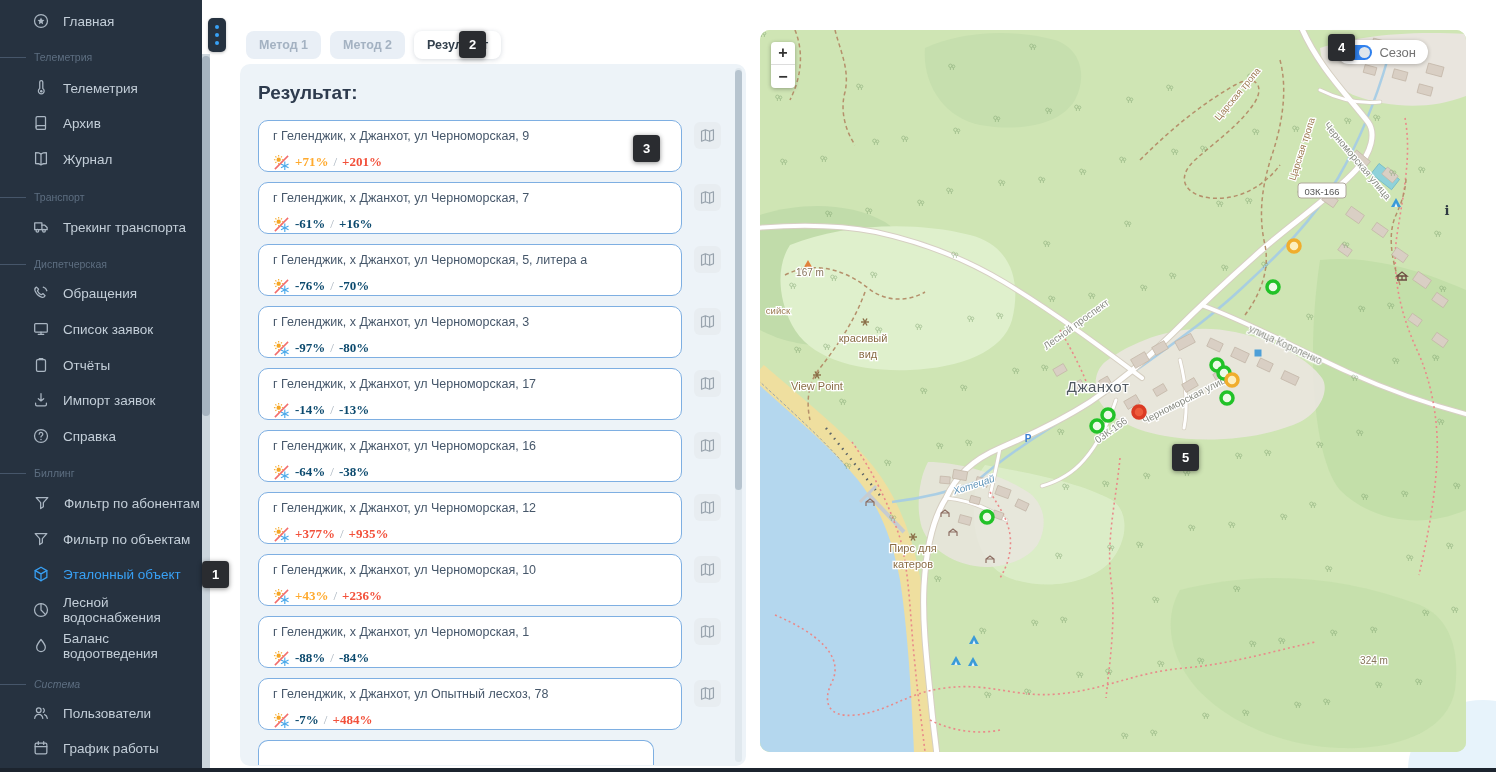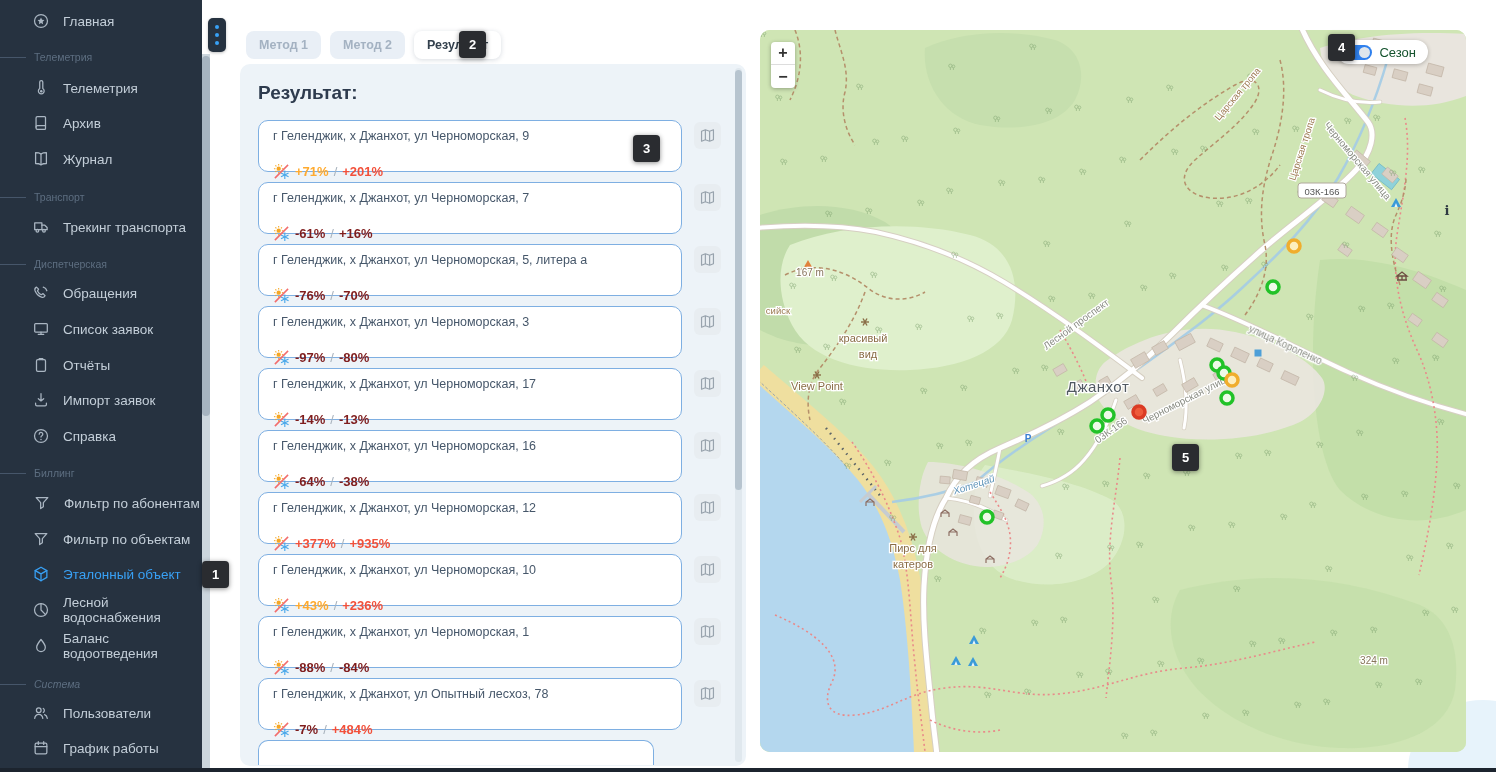--- a/index.html
+++ b/index.html
@@ -20,38 +20,38 @@
   .tabs{position:absolute;left:246px;top:31px;display:flex;gap:9px;z-index:6;}
   .tab{padding:7px 13px;border-radius:8px;font-size:12.5px;font-weight:600;color:#a4b2c2;background:#e9eff6;cursor:pointer;}
   .tab.active{background:#fff;color:#33404d;box-shadow:0 1px 5px rgba(40,60,90,.18);}
   
   .panel{position:absolute;left:240px;top:64px;width:506px;height:702px;background:#edf3f8;border-radius:10px;overflow:hidden;z-index:3;}
   .panel h2{margin:18px 0 16px 18px;font-size:19px;font-weight:700;color:#2e3b4e;}
   .rows{padding-left:18px;}
   .row{display:flex;gap:12px;margin-bottom:10px;align-items:flex-start;}
   .card{width:394px;background:#fff;border:1.2px solid #7eafe2;border-radius:10px;padding:8px 14px;height:34px;cursor:pointer;}
   .card .addr{font-size:12.5px;color:#46576a;font-weight:500;line-height:15px;}
-  .card .vals{display:flex;align-items:center;gap:5px;margin-top:19px;font-size:13px;font-weight:600;}
+  .card .vals{display:flex;gap:5px;margin-top:10px;font-size:13px;font-weight:600;font-family:Liberation Serif, serif;}
   .card .vals .season-ic{width:17px;height:17px;display:inline-flex;}
   .sep{color:#a7b2bd;font-weight:400;}
-  .c-green{color:#7f1d1d;}.c-amber{color:#ffaa2e;}.c-red{color:#f2503a;}
+  .c-green{color:#0c4a6e;}.c-amber{color:#ffaa2e;}.c-red{color:#f2503a;}
   .mapbtn{margin-top:2px;width:27px;height:27px;border:none;border-radius:6px;background:#e8edf1;color:#98a3ad;display:flex;align-items:center;justify-content:center;cursor:pointer;padding:0;flex:none;}
   .partial-card{margin-left:18px;width:394px;height:24px;background:#fff;border:1.2px solid #7eafe2;border-bottom:none;border-radius:10px 10px 0 0;}
   .panel-scroll{position:absolute;right:4px;top:4px;width:7px;height:694px;background:#e0e8ee;border-radius:4px;}
   .panel-scroll .thumb{position:absolute;top:2px;left:0;width:7px;height:420px;background:#b7c4cf;border-radius:4px;}
   
   .map{position:absolute;left:760px;top:30px;width:706px;height:722px;border-radius:10px;overflow:hidden;z-index:2;background:#cfe5b4;}
   .map svg.base{position:absolute;left:0;top:0;}
   .zoomctl{position:absolute;left:11px;top:12px;width:24px;background:#fff;border-radius:4px;box-shadow:0 1px 4px rgba(0,0,0,.3);z-index:10;display:flex;flex-direction:column;}
   .zoomctl button{width:24px;height:23px;border:none;background:transparent;font-size:16px;font-weight:700;color:#333;cursor:pointer;line-height:22px;padding:0;}
   .zoomctl button:first-child{border-bottom:1px solid #ddd;}
   .season{position:absolute;right:38px;top:10px;height:24px;background:#fff;border-radius:13px;box-shadow:0 1px 4px rgba(0,0,0,.25);display:flex;align-items:center;gap:7px;padding:0 12px 0 8px;z-index:10;cursor:pointer;}
   .switch{width:27px;height:15px;border-radius:8px;background:#2f80ed;position:relative;display:inline-block;}
   .switch .knob{position:absolute;right:2px;top:2px;width:11px;height:11px;border-radius:50%;background:#dfe6ec;}
-  .season-label{font-size:13px;color:#14532d;}
+  .season-label{font-size:13px;color:#737373;}
   
   text{font-family:"Liberation Sans","DejaVu Sans",sans-serif;paint-order:stroke;stroke:#ffffff;stroke-width:2.5px;}
   .t-street{font-size:10px;fill:#8a8d84;}
   .t-place{font-size:15px;fill:#525a62;letter-spacing:.5px;}
   .t-trail{font-size:9.5px;fill:#9c7a52;}
   .t-river{font-size:10px;fill:#5d93b8;font-style:italic;}
   .t-elev{font-size:10px;fill:#87755a;}
   .t-poi{font-size:11px;fill:#8a6d46;}
   .t-shield{font-size:9.5px;fill:#555;stroke:none;paint-order:normal;}
   

